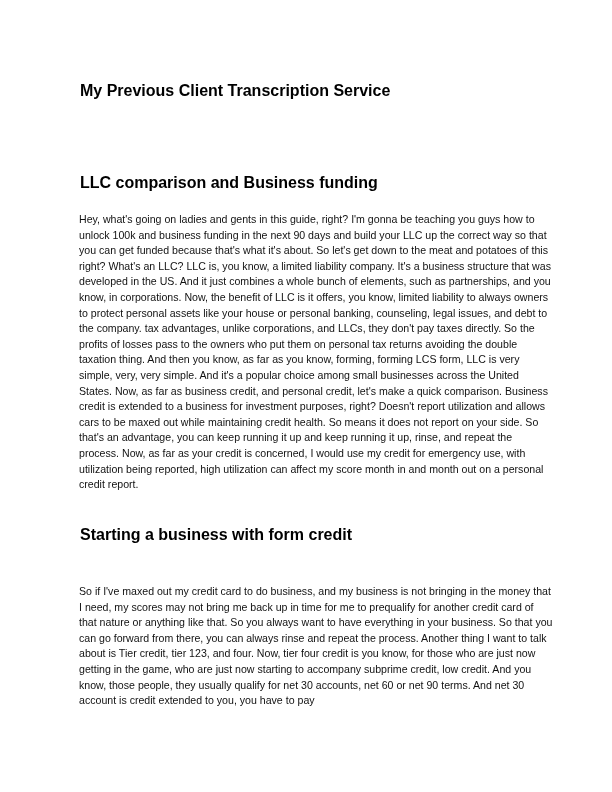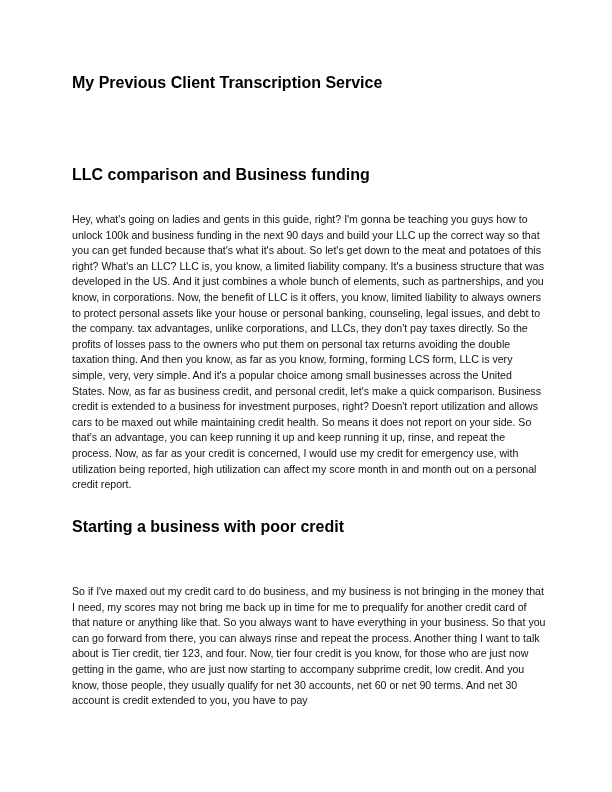--- a/index.html
+++ b/index.html
@@ -1,37 +1,37 @@
 <!DOCTYPE html>
 <html><head>
   <meta charset="utf-8">
   <style>
     html, body { margin: 0; padding: 0; background: #ffffff; }
     body { width: 612px; height: 792px; position: relative; overflow: hidden; }
     .page { position: absolute; left: 0; top: 0; width: 612px; height: 792px; background: #fff; color: #000; }
     .title, .h2 {
-      position: absolute; left: 72px; margin: 0;
+      position: absolute; left: 72px; margin: 8px;
       font-family: "Liberation Sans", sans-serif; font-weight: bold;
       font-size: 16px; line-height: 20px; color: #000; white-space: nowrap;
     }
     .title { top: 73px; }
     .h2-llc { top: 165px; }
     .h2-poor { top: 517px; }
     .para {
-      position: absolute; left: 72px; width: 474px; margin: 0;
+      position: absolute; left: 79px; width: 474px; margin: 0;
       font-family: "Liberation Sans", sans-serif; font-size: 10.6px;
       line-height: 15.6px; color: #111;
     }
     .p1 { top: 212px; }
     .p2 { top: 584px; }
   </style>
 </head>
 <body>
 
 <div class="page">
   <h1 class="title">My Previous Client Transcription Service</h1>
 
   <h2 class="h2 h2-llc">LLC comparison and Business funding</h2>
   <p class="para p1">Hey, what's going on ladies and gents in this guide, right? I'm gonna be teaching you guys how to unlock 100k and business funding in the next 90 days and build your LLC up the correct way so that you can get funded because that's what it's about. So let's get down to the meat and potatoes of this right? What's an LLC? LLC is, you know, a limited liability company. It's a business structure that was developed in the US. And it just combines a whole bunch of elements, such as partnerships, and you know, in corporations. Now, the benefit of LLC is it offers, you know, limited liability to always owners to protect personal assets like your house or personal banking, counseling, legal issues, and debt to the company. tax advantages, unlike corporations, and LLCs, they don't pay taxes directly. So the profits of losses pass to the owners who put them on personal tax returns avoiding the double taxation thing. And then you know, as far as you know, forming, forming LCS form, LLC is very simple, very, very simple. And it's a popular choice among small businesses across the United States. Now, as far as business credit, and personal credit, let's make a quick comparison. Business credit is extended to a business for investment purposes, right? Doesn't report utilization and allows cars to be maxed out while maintaining credit health. So means it does not report on your side. So that's an advantage, you can keep running it up and keep running it up, rinse, and repeat the process. Now, as far as your credit is concerned, I would use my credit for emergency use, with utilization being reported, high utilization can affect my score month in and month out on a personal credit report.</p>
 
-  <h2 class="h2 h2-poor">Starting a business with poor credit</h2>
+  <h2 class="h2 h2-poor">Starting a business with form credit</h2>
   <p class="para p2"> So if I've maxed out my credit card to do business, and my business is not bringing in the money that I need, my scores may not bring me back up in time for me to prequalify for another credit card of that nature or anything like that. So you always want to have everything in your business. So that you can go forward from there, you can always rinse and repeat the process. Another thing I want to talk about is Tier credit, tier 123, and four. Now, tier four credit is you know, for those who are just now getting in the game, who are just now starting to accompany subprime credit, low credit. And you know, those people, they usually qualify for net 30 accounts, net 60 or net 90 terms. And net 30 account is credit extended to you, you have to pay</p>
 </div>
 
 </body></html>

